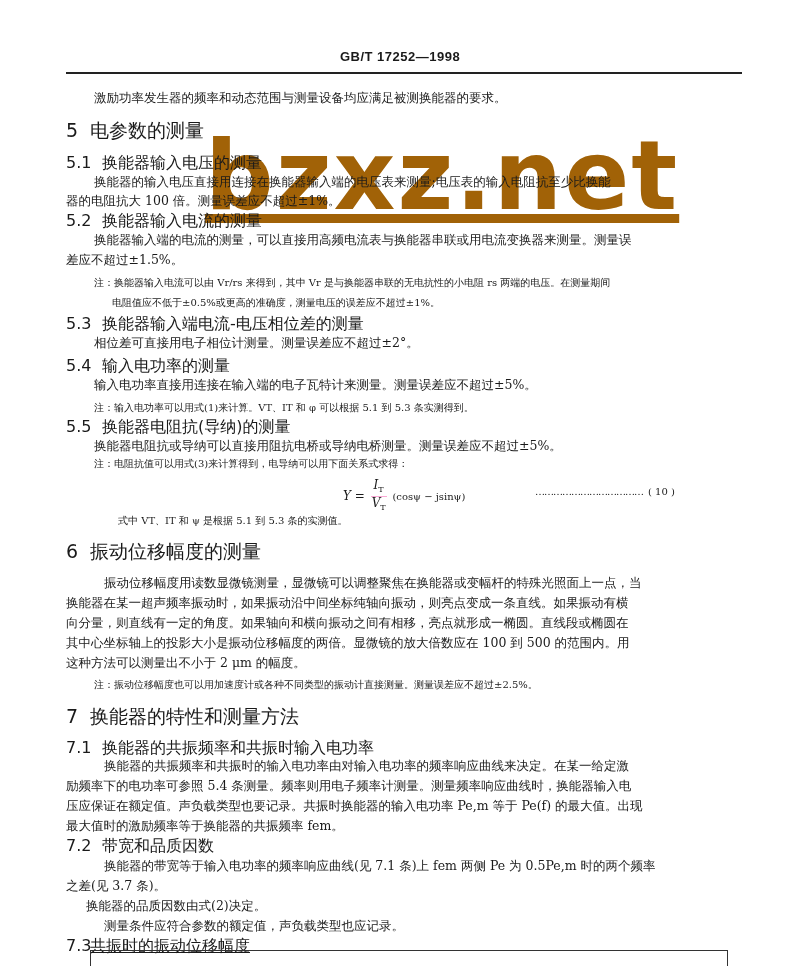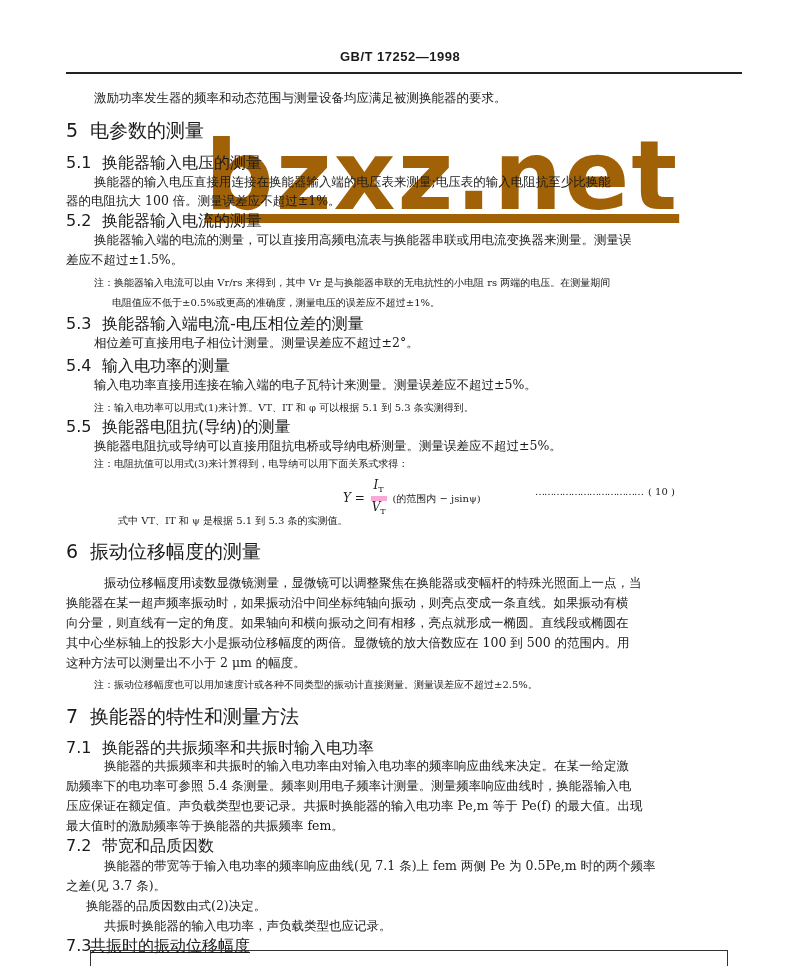--- a/index.html
+++ b/index.html
@@ -67,24 +67,24 @@
 
 <div class="t h2" style="left:66px;top:419px;">
   <span class="num">5.5</span><span>换能器电阻抗(导纳)的测量</span>
 </div>
 <div class="t" style="left:94px;top:438px;">换能器电阻抗或导纳可以直接用阻抗电桥或导纳电桥测量。测量误差应不超过±5%。</div>
 <div class="t sm" style="left:94px;top:456px;">注：电阻抗值可以用式(3)来计算得到，电导纳可以用下面关系式求得：</div>
 
 <div class="t" style="left:343px;top:479px;font-size:12px;">
   <i>Y =</i>
   <span style="display:inline-block;vertical-align:middle;text-align:center;line-height:13px;margin:0 2px;">
-    <span style="display:block;border-bottom:5px solid #f9a8d4;padding:0 1px;"><i>I</i><sub style="font-size:8px;">T</sub></span>
+    <span style="display:block;border-bottom:1px solid #f9a8d4;padding:0 1px;"><i>I</i><sub style="font-size:8px;">T</sub></span>
     <span style="display:block;padding:0 1px;"><i>V</i><sub style="font-size:8px;">T</sub></span>
   </span>
-  <span style="font-size:10px;">(的范围内 − jsinψ)</span>
+  <span style="font-size:10px;">(cosψ − jsinψ)</span>
 </div>
 <div class="t sm" style="left:535px;top:484px;letter-spacing:-1px;">………………………………</div>
 <div class="t sm" style="left:648px;top:484px;">( 10 )</div>
 <div class="t sm" style="left:118px;top:513px;">式中 VT、IT 和 ψ 是根据 5.1 到 5.3 条的实测值。</div>
 
 <div class="t h" style="left:66px;top:543px;">
   <span class="num2">6</span><span>振动位移幅度的测量</span>
 </div>
 <div class="t" style="left:104px;top:575px;">振动位移幅度用读数显微镜测量，显微镜可以调整聚焦在换能器或变幅杆的特殊光照面上一点，当</div>
 <div class="t" style="left:66px;top:595px;">换能器在某一超声频率振动时，如果振动沿中间坐标纯轴向振动，则亮点变成一条直线。如果振动有横</div>
@@ -103,18 +103,18 @@
 <div class="t" style="left:66px;top:778px;">励频率下的电功率可参照 5.4 条测量。频率则用电子频率计测量。测量频率响应曲线时，换能器输入电</div>
 <div class="t" style="left:66px;top:798px;">压应保证在额定值。声负载类型也要记录。共振时换能器的输入电功率 Pe,m 等于 Pe(f) 的最大值。出现</div>
 <div class="t" style="left:66px;top:818px;">最大值时的激励频率等于换能器的共振频率 fem。</div>
 
 <div class="t h2" style="left:66px;top:838px;">
   <span class="num">7.2</span><span>带宽和品质因数</span>
 </div>
 <div class="t" style="left:104px;top:858px;">换能器的带宽等于输入电功率的频率响应曲线(见 7.1 条)上 fem 两侧 Pe 为 0.5Pe,m 时的两个频率</div>
 <div class="t" style="left:66px;top:878px;">之差(见 3.7 条)。</div>
 <div class="t" style="left:86px;top:898px;">换能器的品质因数由式(2)决定。</div>
-<div class="t" style="left:104px;top:918px;">共振时换能器的输入电功率，声负载类型也应记录。</div>
+<div class="t" style="left:104px;top:918px;">测量条件应符合参数的额定值，声负载类型也应记录。</div>
 
 <div class="t h2" style="left:66px;top:938px;">
   <span class="num2">7.3</span><span class="uline">共振时的振动位移幅度</span>
 </div>
 <div class="box"></div>
 
 </body></html>

